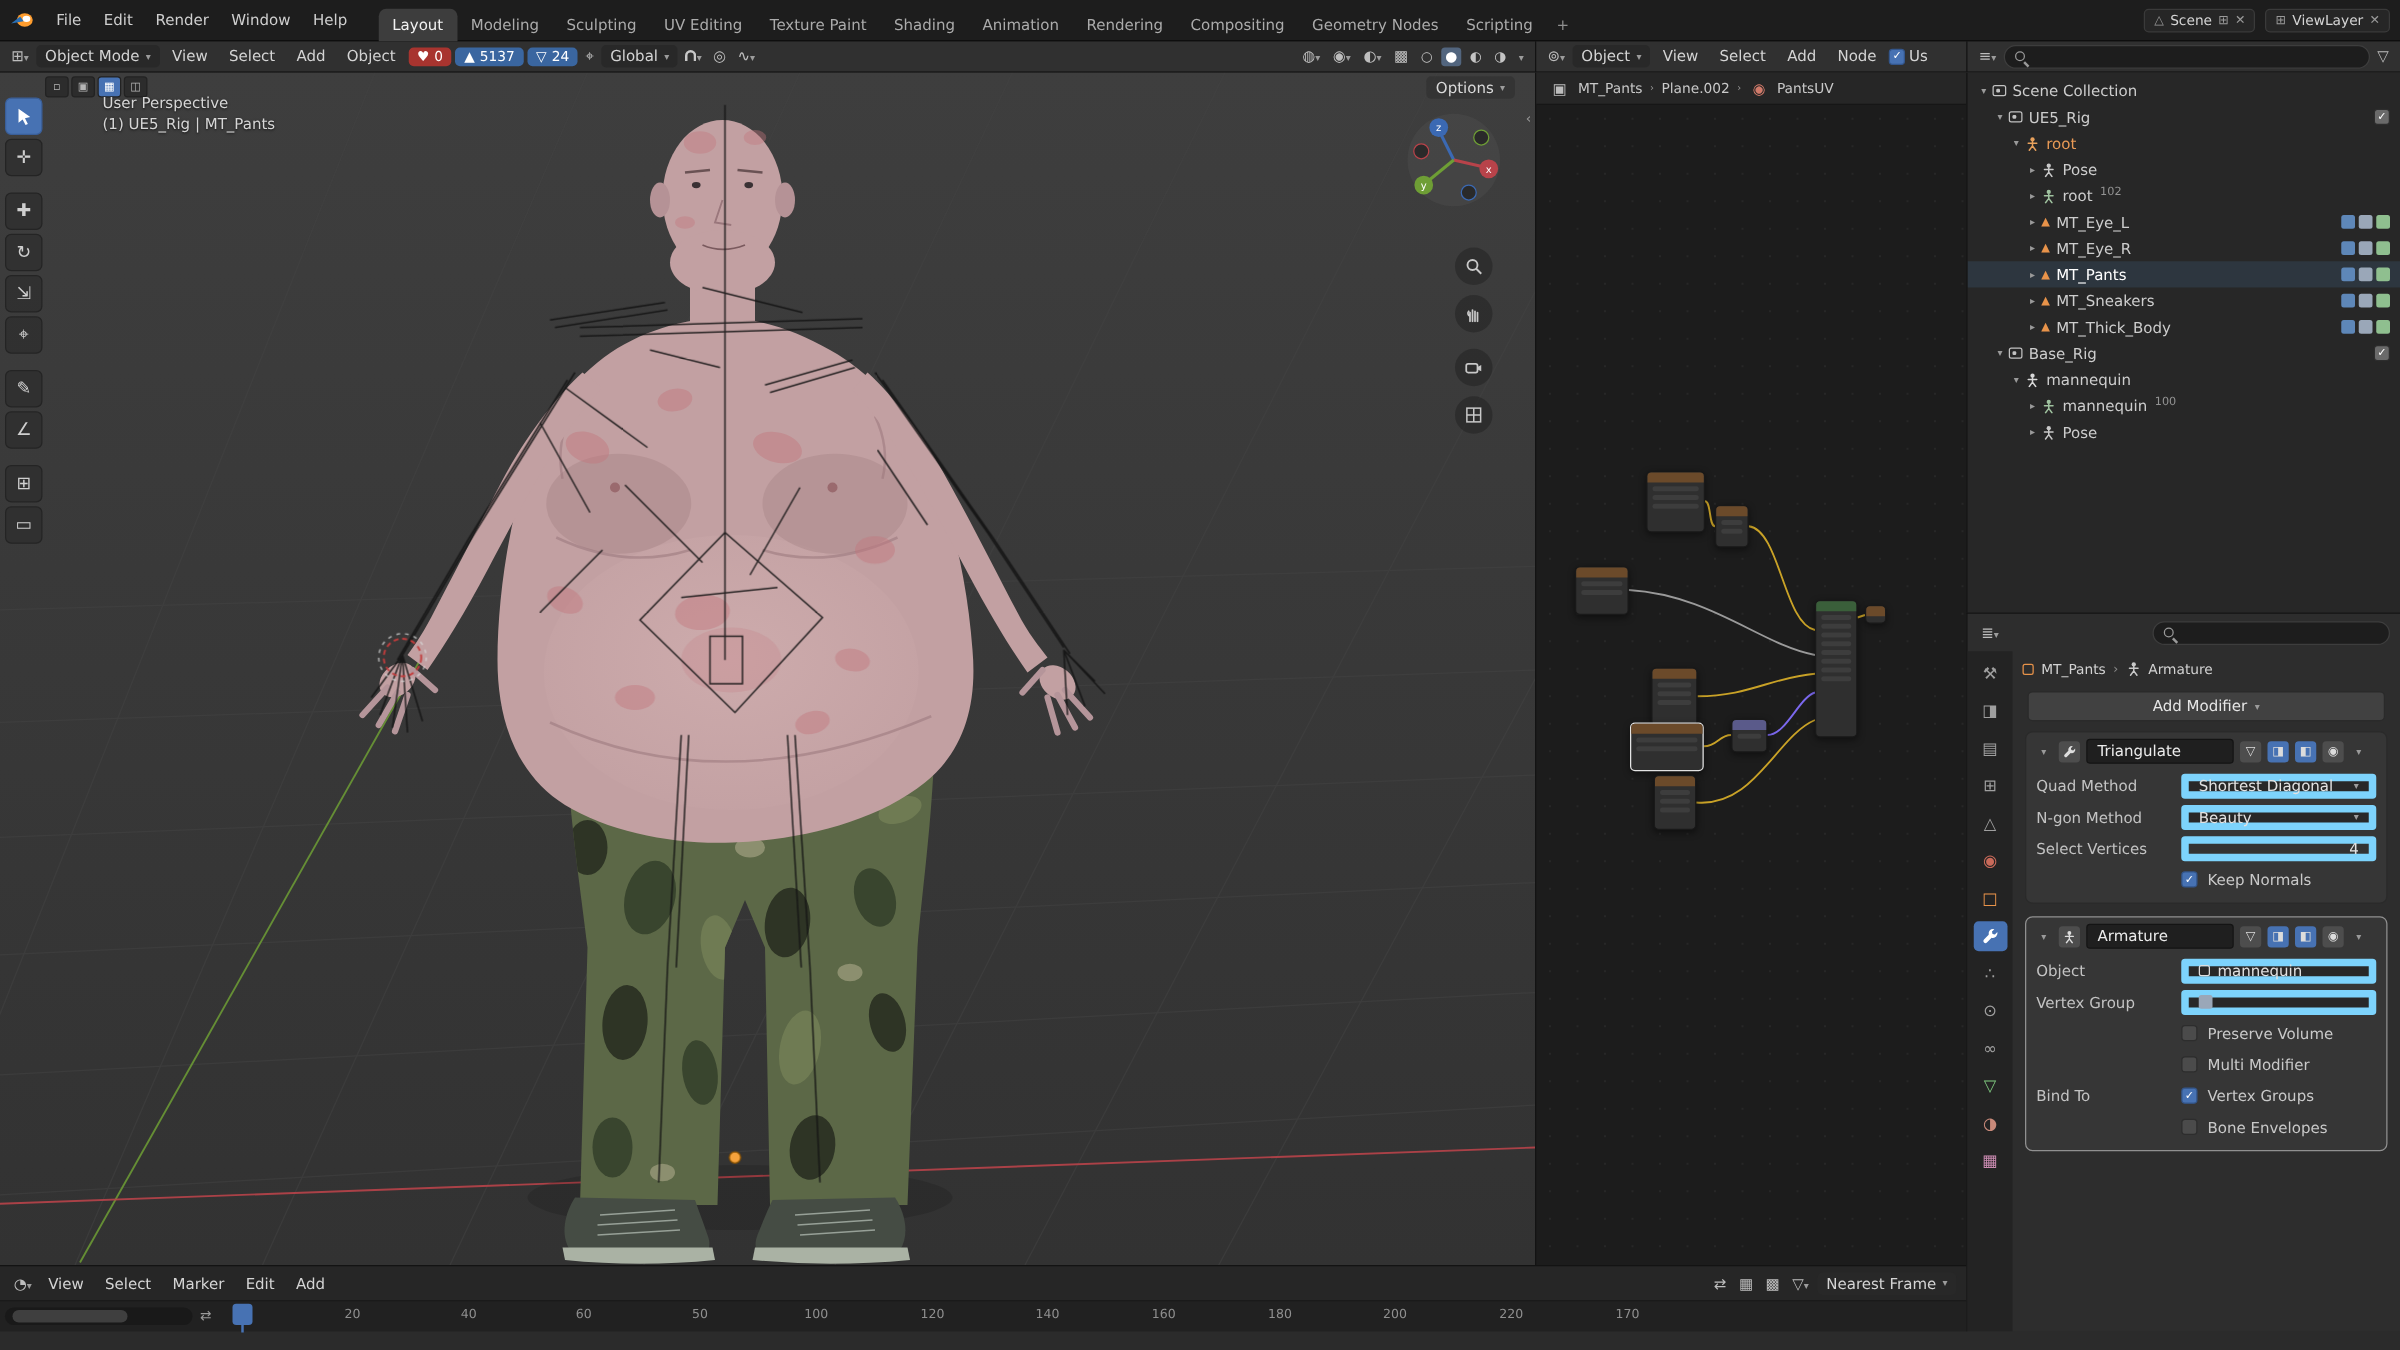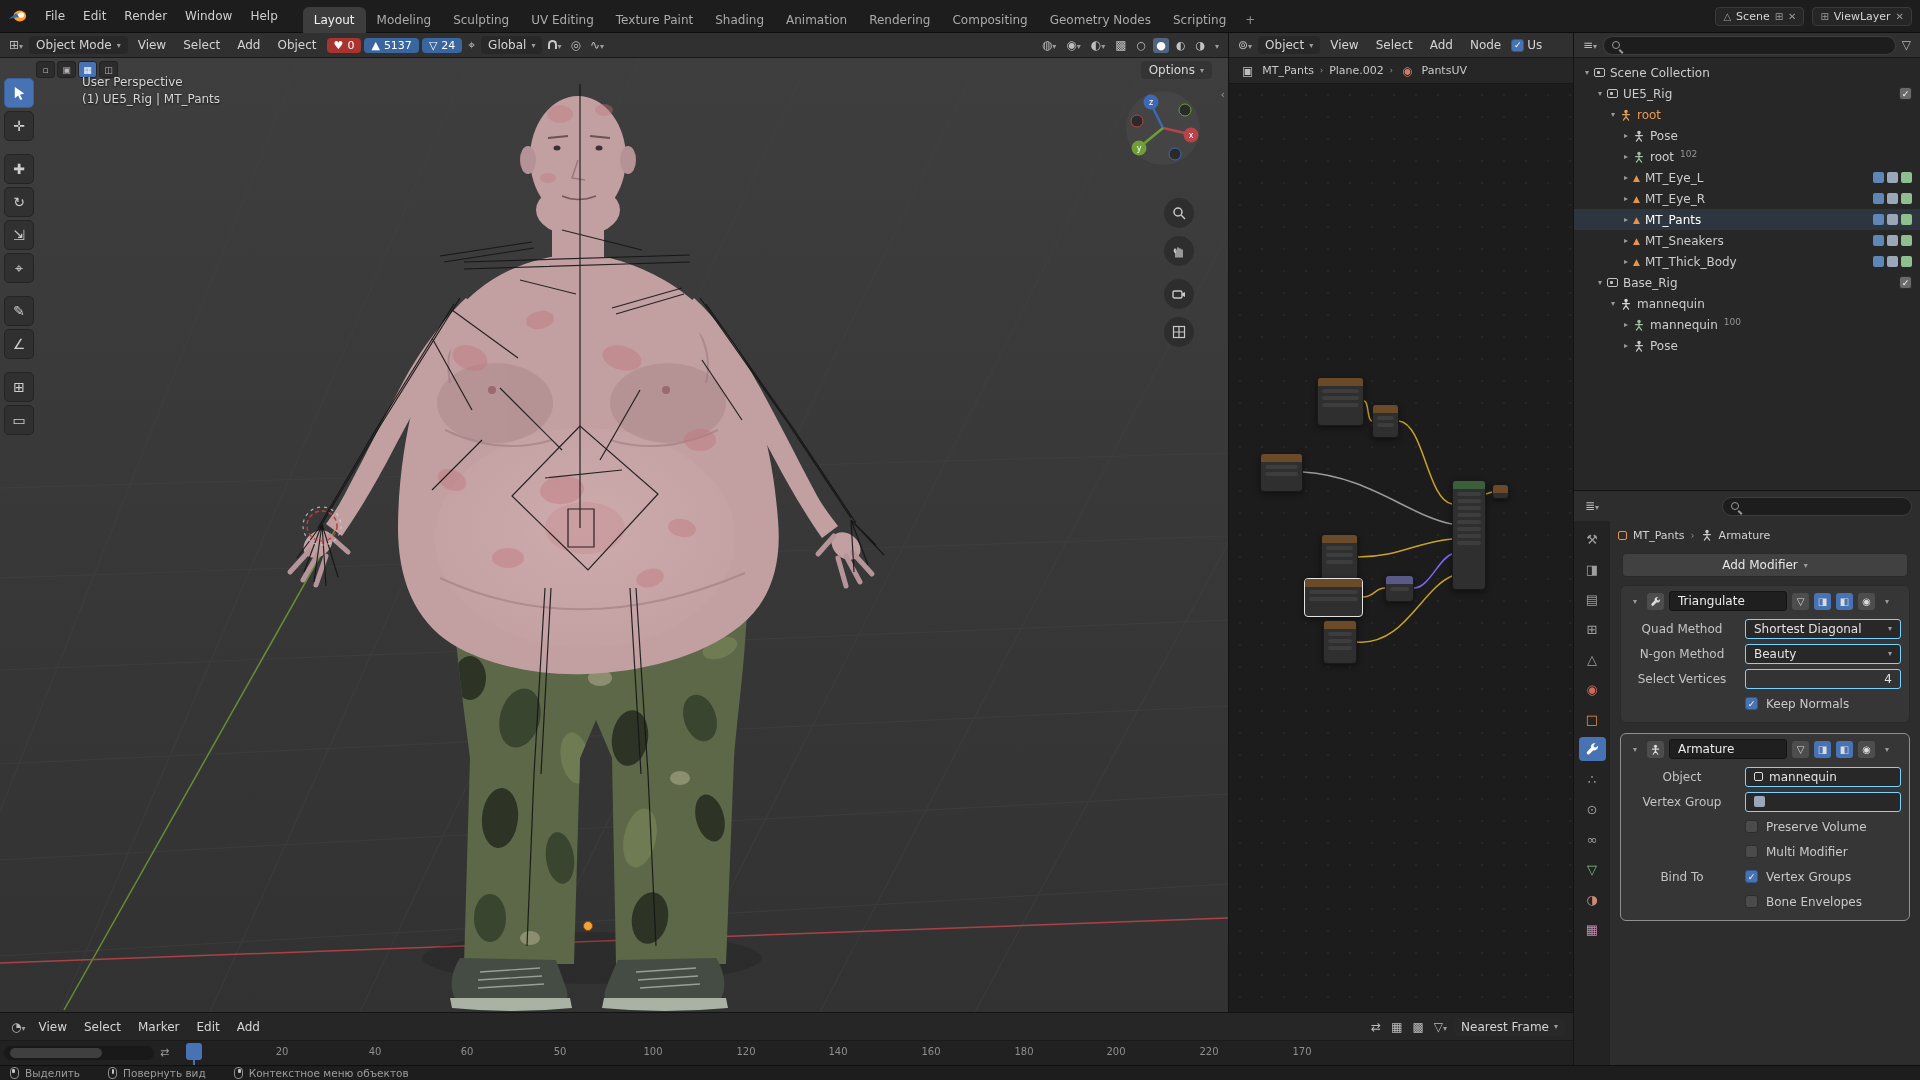--- a/index.html
+++ b/index.html
@@ -114,22 +114,22 @@
   display:flex;align-items:center;justify-content:center;gap:6px;color:#e6e6e6}
 .panel{background:#363636;border:1px solid #2a2a2a;border-radius:6px;margin:0 2px 10px 2px;padding-bottom:6px}
 .panel.active-outline{border-color:#909090}
 .p-head{display:flex;align-items:center;gap:5px;height:30px;padding:0 7px}
 .icon-chip{width:17px;height:17px;border-radius:3px;background:#4d4d4d;display:flex;align-items:center;
   justify-content:center;font-size:10px;color:#dcdcdc;flex:none}
 .icon-chip.on{background:#4772b3}
 .name-field{background:#1f1f1f;border:1px solid #141414;border-radius:3px;padding:2px 8px;color:#ececec;
   max-width:118px;flex:1;white-space:nowrap;overflow:hidden}
 .p-row{display:flex;align-items:center;height:25px;padding:0 8px;font-size:12px}
-.p-label{width:116px;text-align:center;padding-right:10px;color:#c3c3c3;flex:none;white-space:nowrap}
-.field{flex:1;background:#282828;border:1px solid #7dd3fc;border-radius:3px;height:20px;
+.p-label{width:116px;text-align:left;padding-right:10px;color:#c3c3c3;flex:none;white-space:nowrap}
+.field{flex:1;background:#282828;border:6px solid #7dd3fc;border-radius:3px;height:20px;
   display:flex;align-items:center;gap:6px;padding:0 8px;color:#e2e2e2;white-space:nowrap}
 .field .car{margin-left:auto}
 .field.num{justify-content:flex-end;background:#333}
 .cb-label{margin-left:8px;color:#c9c9c9}
 
 
 #timeline{position:absolute;left:0;top:1012px;width:1573px;height:53px;background:#262626;border-top:1px solid #131313}
 #tl-header{height:27px;display:flex;align-items:center;gap:3px;padding:0 8px}
 #tl-ruler{position:relative;height:25px;background:#212121;border-top:1px solid #1a1a1a}
 .tickl{position:absolute;top:5px;transform:translateX(-50%);font-size:10px;color:#8f8f8f}
@@ -876,28 +876,14 @@
       <span class="tickl" style="left:746px">120</span>
       <span class="tickl" style="left:838px">140</span>
       <span class="tickl" style="left:931px">160</span>
       <span class="tickl" style="left:1024px">180</span>
       <span class="tickl" style="left:1116px">200</span>
       <span class="tickl" style="left:1209px">220</span>
       <span class="tickl" style="left:1302px">170</span>
     </div>
   </div>
 
-  <div id="statusbar">
-    <span class="sb-item">
-      <span class="mouse m-left"></span>
-      <span>Выделить</span>
-    </span>
-    <span class="sb-item">
-      <span class="mouse m-mid"></span>
-      <span>Повернуть вид</span>
-    </span>
-    <span class="sb-item">
-      <span class="mouse m-right"></span>
-      <span>Контекстное меню объектов</span>
-    </span>
-  </div>
 
 </div>
 
 </body></html>

